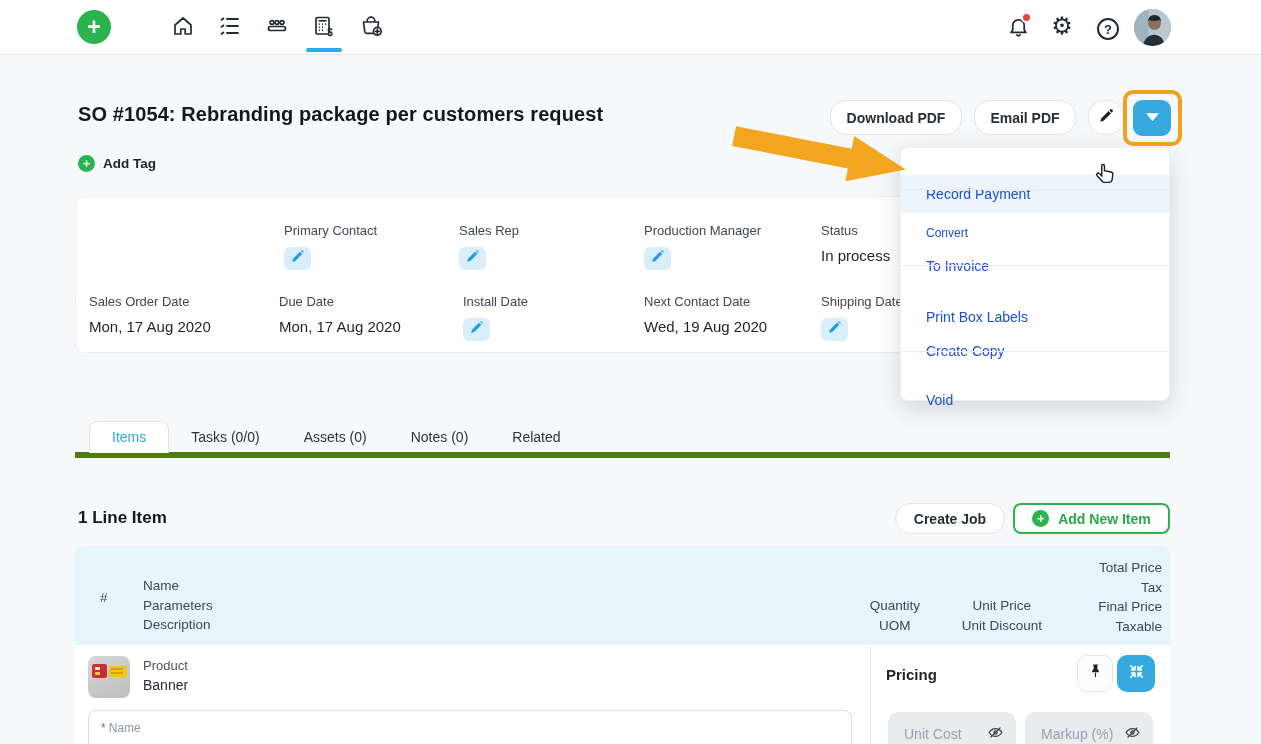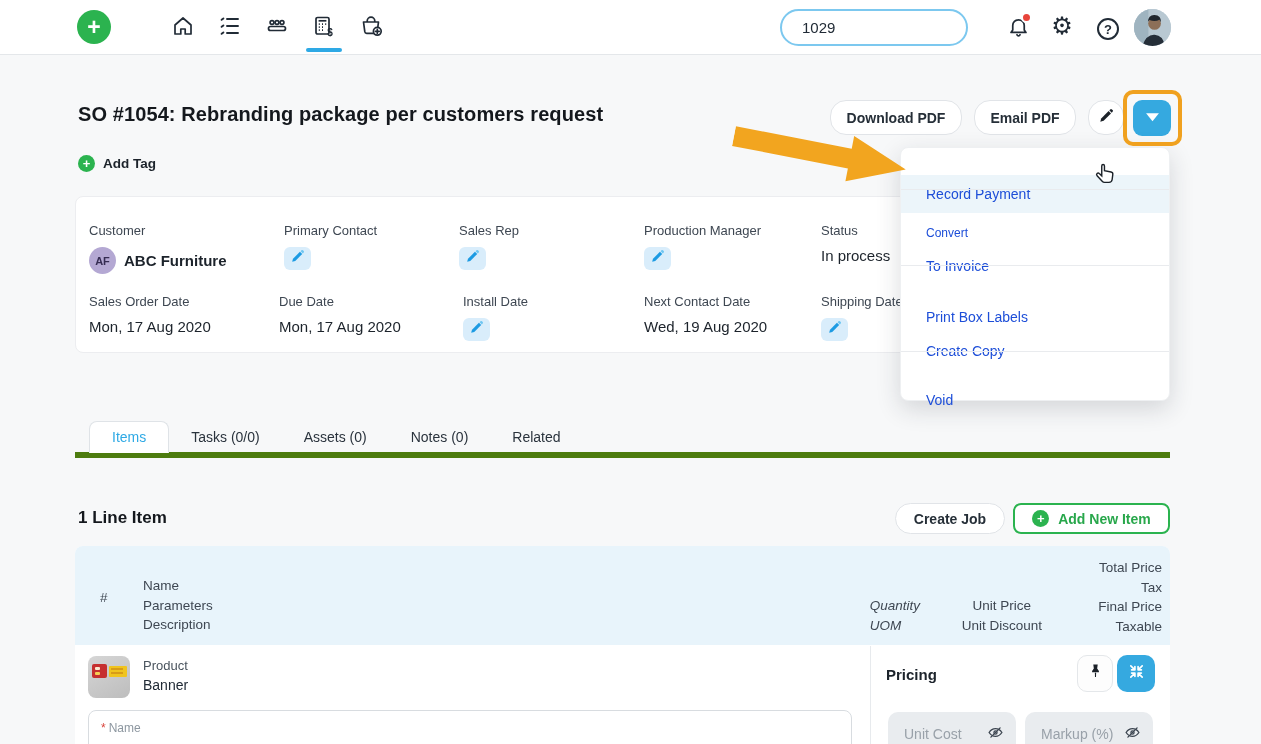--- a/index.html
+++ b/index.html
@@ -61,21 +61,21 @@
   
   .li-heading { position:absolute; left:78px; top:508px; font-size:17px; font-weight:700; color:#14181d; }
   .btn-create-job { left:895px; top:503px; width:110px; height:31px; }
   .btn-add-item { position:absolute; left:1013px; top:503px; width:157px; height:31px; background:#fff; border:2px solid #2bb34f; border-radius:8px; display:flex; align-items:center; justify-content:center; gap:9px; font-size:14px; font-weight:700; color:#28a74b; cursor:pointer; }
 
   .items-table { position:absolute; left:75px; top:546px; width:1095px; height:198px; background:#fff; border-radius:8px 8px 0 0; overflow:hidden; z-index:1; }
   .it-header { position:absolute; left:0; top:0; width:100%; height:99px; background:#e8f4fb; }
   .hcol { position:absolute; font-size:13.5px; color:#3e4752; line-height:19.5px; }
   .hcol-num { left:25px; top:42px; }
   .hcol-name { left:68px; top:30px; }
-  .hcol-qty { right:250px; top:50px; text-align:left;font-style:italic; }
+  .hcol-qty { right:250px; top:50px; text-align:center; }
   .hcol-price { right:128px; top:50px; text-align:center; }
   .hcol-total { right:8px; top:12px; text-align:right; }
 
   .thumb { position:absolute; left:13px; top:110px; width:42px; height:42px; border-radius:8px; background:linear-gradient(150deg,#d6d6d6,#bdbdbd); overflow:hidden; cursor:pointer; }
   .thumb-red { position:absolute; left:4px; top:8px; width:15px; height:14px; background:#c63030; border-radius:2px; }
   .thumb-red::after { content:""; position:absolute; left:3px; top:3px; width:5px; height:3px; background:#fbe9d0; border-radius:1px; box-shadow:0 5px 0 #f6cf54; }
   .thumb-yellow { position:absolute; left:21px; top:10px; width:18px; height:11px; background:#f0c41e; border-radius:1px; }
   .thumb-yellow::after { content:""; position:absolute; left:2px; top:2px; width:12px; height:2px; background:#d89c18; box-shadow:0 4px 0 #d89c18; }
   .prod-label { position:absolute; left:68px; top:112px; font-size:13px; color:#4a545e; }
   .prod-value { position:absolute; left:68px; top:131px; font-size:14px; color:#212b36; }
@@ -136,21 +136,20 @@
       <div class="nav-item">
         <span><svg viewBox="0 0 24 24" fill="none" stroke="#212b36" stroke-width="1.7" stroke-linejoin="round">
               <path d="M8.2 8V7a3.8 3.8 0 0 1 7.6 0v1"></path>
               <path d="M4.5 8h15l-1.3 9.7a1.9 1.9 0 0 1-1.9 1.6H7.7a1.9 1.9 0 0 1-1.9-1.6Z"></path>
               <circle cx="18.3" cy="17.3" r="3.9" fill="#fff"></circle>
               <path d="M18.3 15.4v3.8M16.4 17.3h3.8" stroke-linecap="round"></path>
             </svg></span>
       </div>
     </div>
 
-    <input class="search-pill" type="text" value="1029" style="">
 
     <div class="tb-icon tb-bell">
       <span><svg viewBox="0 0 24 24" width="23" height="23" fill="none" stroke="#212b36" stroke-width="1.8" stroke-linecap="round" stroke-linejoin="round">
             <path d="M18 11a6 6 0 0 0-12 0v4.6l-1.8 2.6h15.6L18 15.6Z"></path>
             <path d="M10.4 20.6a1.7 1.7 0 0 0 3.2 0"></path>
           </svg></span>
       <div class="bell-dot"></div>
     </div>
     <div class="tb-icon tb-gear">
         <span>⚙</span>
@@ -206,27 +205,20 @@
     <div class="menu-sep" style="top:203px"></div>
     <div class="menu-item" style="top:218px;height:20px">Void</div>
   </div>
 
   <svg class="cursor-hand" viewBox="0 0 24 24">
     <path d="M9 4.5v9.2l-2.3-2.1a1.4 1.4 0 0 0-2 2l4.7 5.1a3 3 0 0 0 2.2 1h4a3 3 0 0 0 3-2.6l.6-4.7a2 2 0 0 0-1.6-2.2l-6.1-1.3V4.5a1.25 1.25 0 0 0-2.5 0Z" fill="#fff" stroke="#1b2128" stroke-width="1.3"></path>
   </svg>
 
   <div class="card">
 
-    <div class="field" style="left:13px;top:26px">
-      <div class="f-label">Customer</div>
-      <div class="cust-line">
-        <div class="cust-avatar">AF</div>
-        <span class="cust-name">ABC Furniture</span>
-      </div>
-    </div>
 
     <div class="field" style="left:208px;top:26px">
       <div class="f-label">Primary Contact</div>
       <div class="edit-chip">
           <span><svg viewBox="0 0 16 16">
               <path fill="#1d9be3" d="M2.3 13.7l.9-3.3 7.4-7.4 2.4 2.4-7.4 7.4z"></path>
               <path fill="#6fc6f1" d="M11.3 2.3l2.4 2.4.9-.9a1.2 1.2 0 0 0 0-1.7l-.7-.7a1.2 1.2 0 0 0-1.7 0z"></path>
             </svg></span>
         </div>
     </div>

